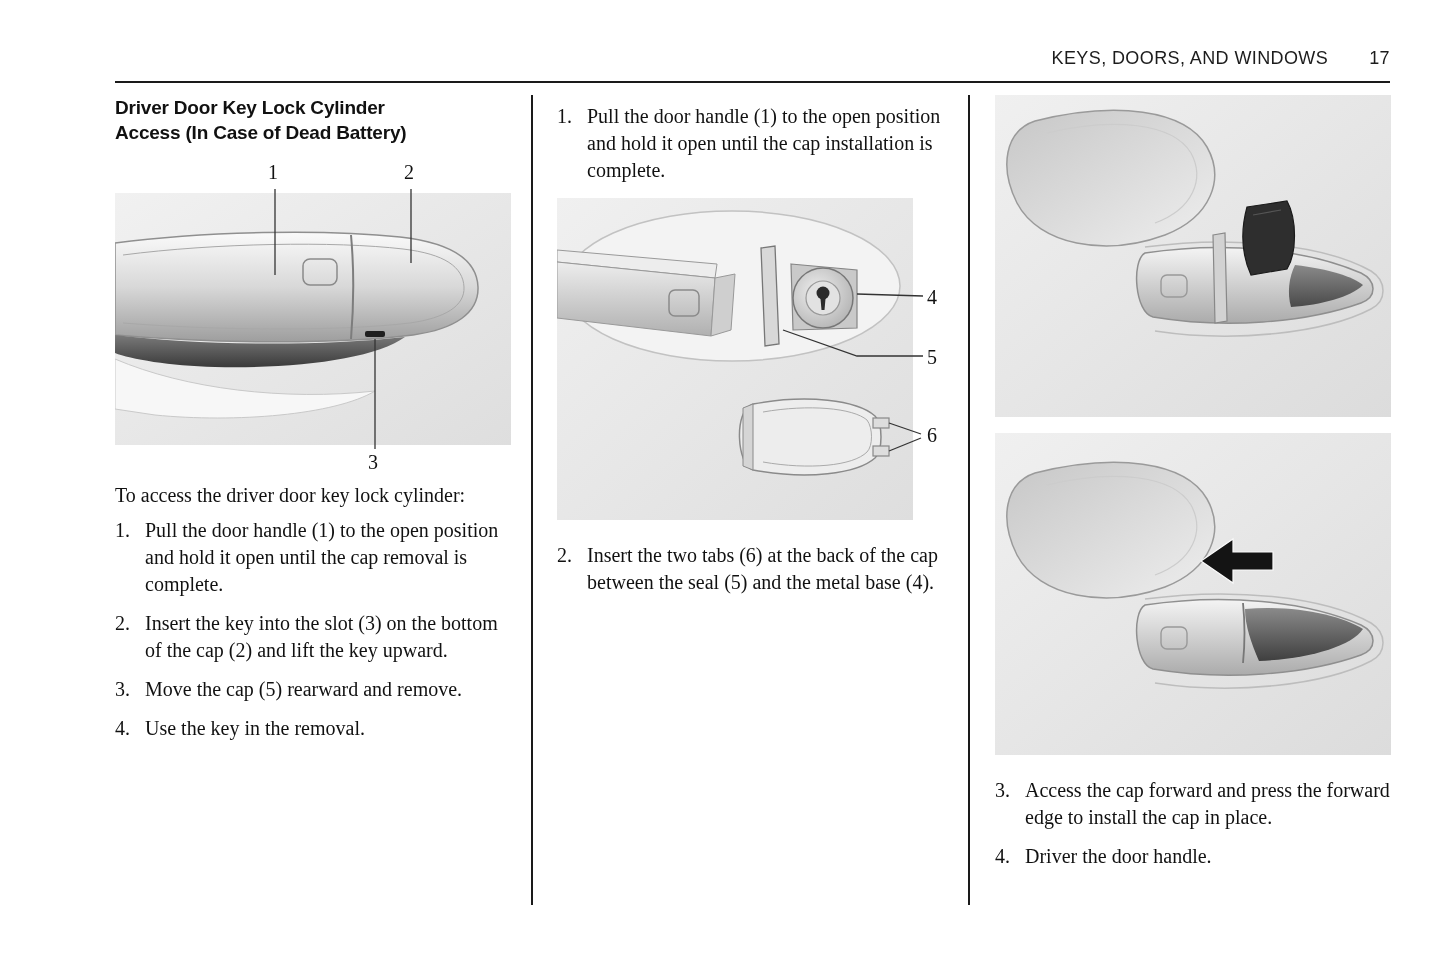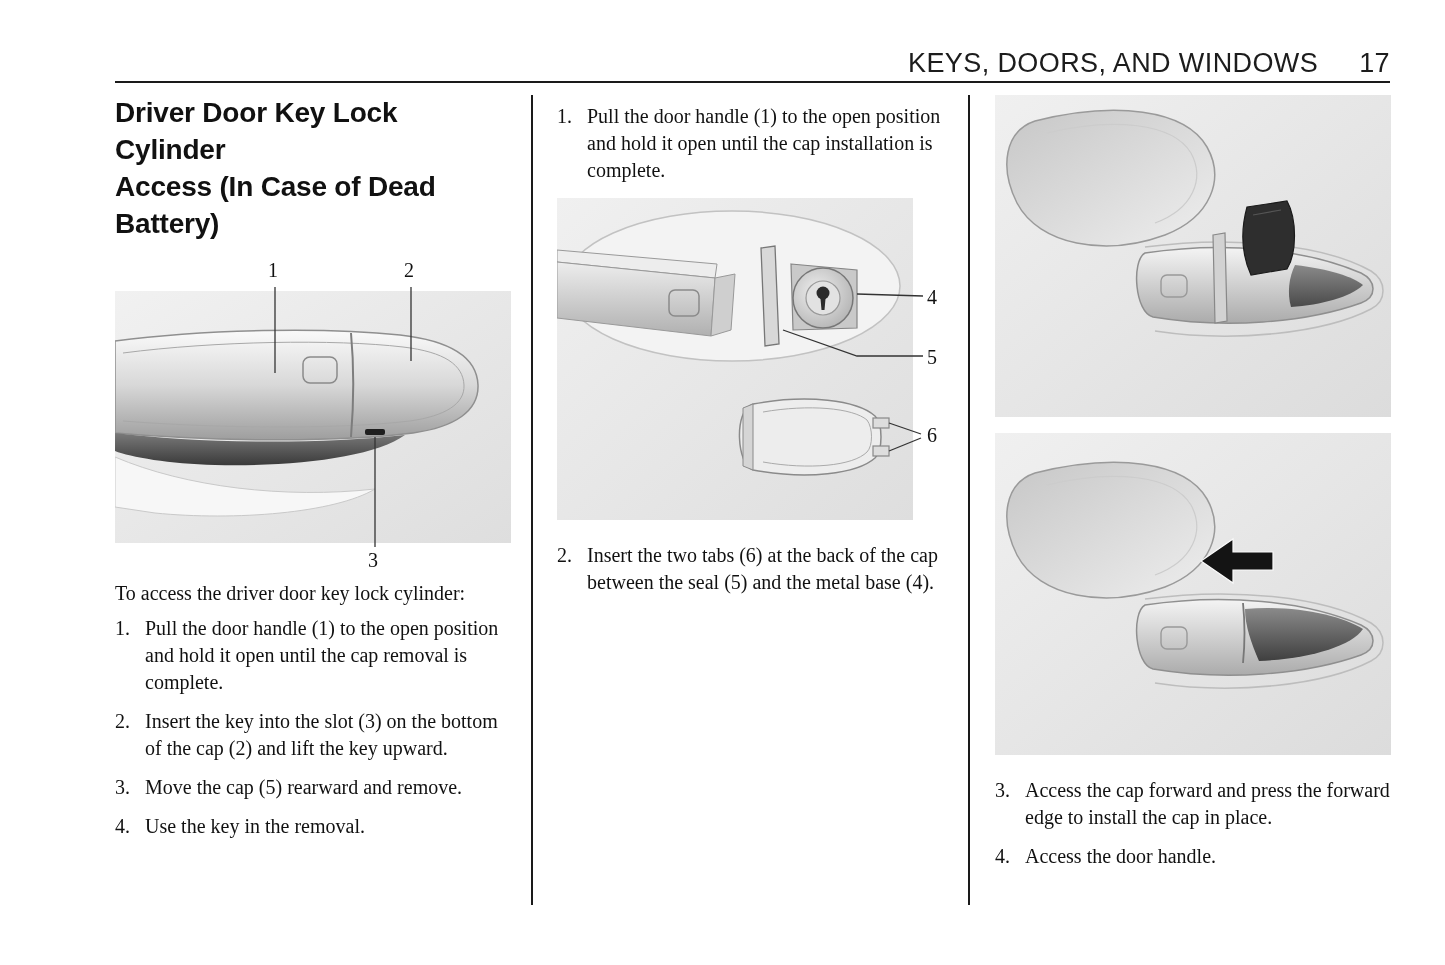--- a/index.html
+++ b/index.html
@@ -7,39 +7,39 @@
   body {
     font-family:"Liberation Serif", serif;
     color:#111111;
     position:relative;
     overflow:hidden;
   }
   .header {
     position:absolute; top:48px; left:115px; width:1275px;
     display:flex; justify-content:flex-end; align-items:baseline;
     font-family:"Liberation Sans", sans-serif;
-    font-size:27px; color:#1c1c1c; letter-spacing:0.4px;
+    font-size:18px; color:#1c1c1c; letter-spacing:0.4px;
   }
   .header .pagenum { margin-left:41px; }
   .hrule {
     position:absolute; top:81px; left:115px; width:1275px; height:2px;
     background:#1a1a1a;
   }
   .vrule {
     position:absolute; top:95px; width:2px; height:810px; background:#1a1a1a;
   }
   .vrule-1 { left:531px; }
   .vrule-2 { left:968px; }
   .col { position:absolute; top:95px; font-size:20px; line-height:1.35; }
   .col-left  { left:115px; width:396px; }
   .col-mid   { left:557px; width:390px; }
   .col-right { left:995px; width:396px; }
   .heading {
     font-family:"Liberation Sans", sans-serif;
-    font-weight:bold; font-size:28px; line-height:1.32;
+    font-weight:bold; font-size:19px; line-height:1.32;
     letter-spacing:-0.2px; color:#111;
   }
   .para { max-width:380px; }
   .steps { margin-top:8px; }
   .step { display:flex; margin-bottom:12px; }
   .step-num { flex:0 0 30px; }
   .step-text { flex:1; }
   .figure { position:relative; width:100%; }
   .figure svg { display:block; position:absolute; left:0; top:0; }
   .fig1 { height:312px; margin-top:18px; }
@@ -252,16 +252,16 @@
     </svg>
   </div>
 
   <div class="steps mt22">
     <div class="step">
       <span class="step-num">3.</span>
       <span class="step-text">Access the cap forward and press the forward edge to install the cap in place.</span>
     </div>
     <div class="step">
       <span class="step-num">4.</span>
-      <span class="step-text">Access the door handle.</span>
+      <span class="step-text">Driver the door handle.</span>
     </div>
   </div>
 </div>
 
 </body></html>

